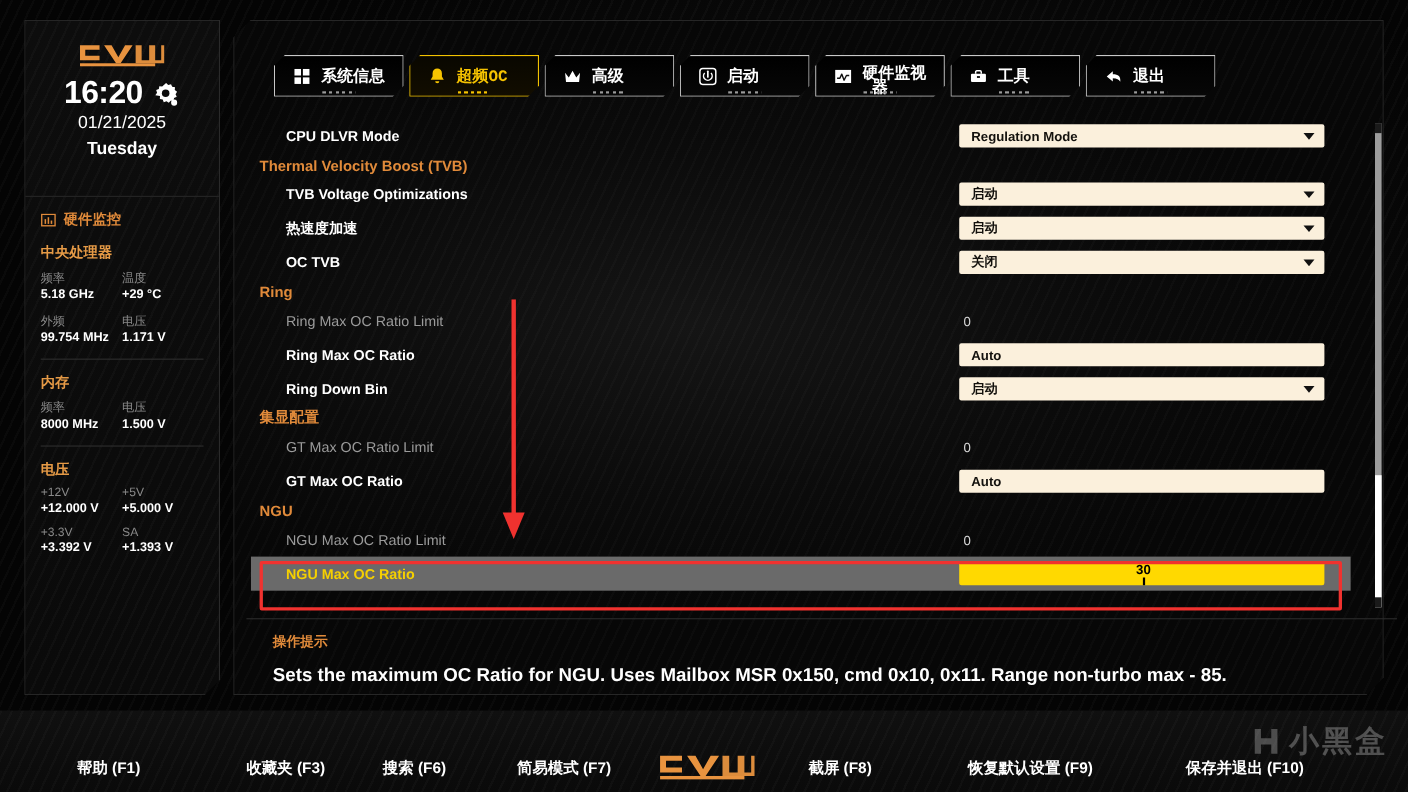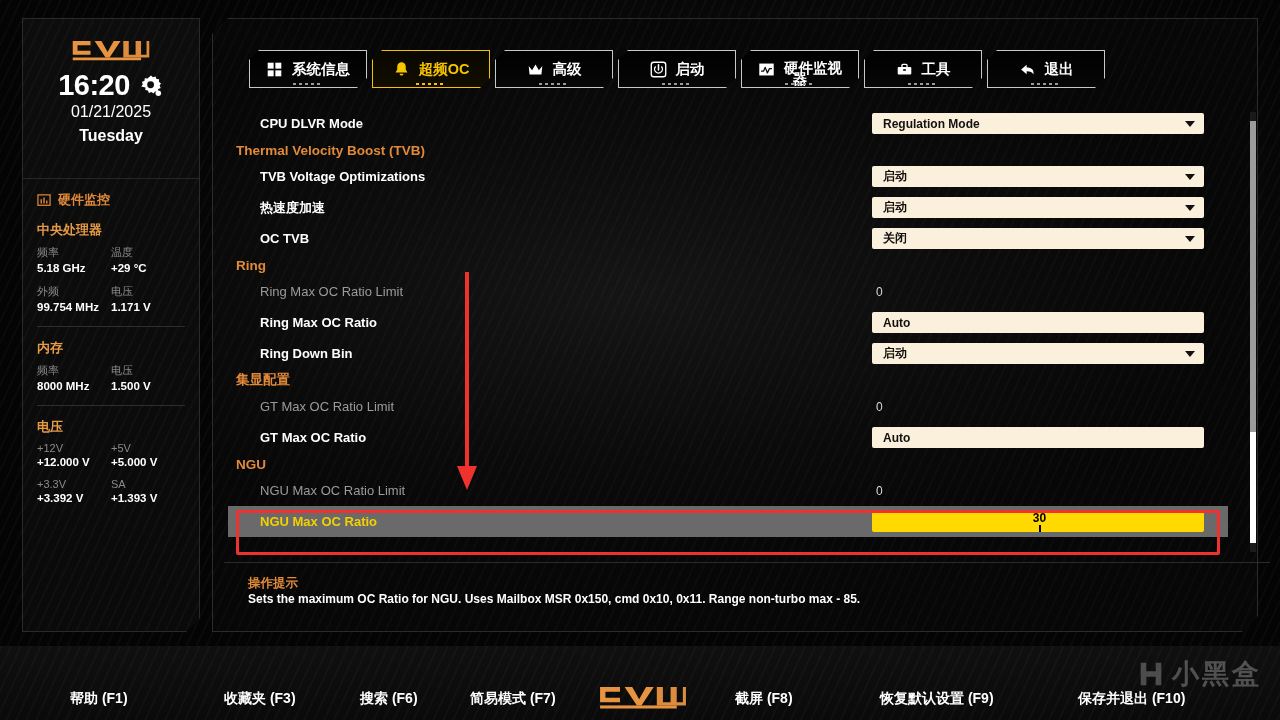--- a/index.html
+++ b/index.html
@@ -81,28 +81,29 @@
 
   
   .tabbar {
     position: absolute; left: 212px; top: 50px;
     width: 1046px; height: 40px;
     display: flex; gap: 5px; padding-left: 37px;
   }
   .tab {
     position: relative;
     height: 38px;
-    display: flex; align-items: center; justify-content: center;
+    display: flex; align-items: center; 
     gap: 9px;
     padding: 0 16px;
     min-width: 118px;
     background: linear-gradient(180deg, #000 0%, #070707 100%);
     border: 1px solid #c8c8c8;
     clip-path: polygon(10px 0, 100% 0, 100% calc(100% - 10px), calc(100% - 10px) 100%, 0 100%, 0 10px);
     cursor: pointer;
+    font-family: Liberation Mono, monospace;
   }
   .tab .tlabel { color: #ffffff; font-size: 14.5px; font-weight: bold; white-space: nowrap; }
   .tab.active { border-color: #f2c200; background: linear-gradient(180deg,#090700 0%, #120d00 100%); }
   .tab.active .tlabel { color: #f7c400; }
   .tab.active .ticon { color: #f7c400; }
   .ticon { width: 17px; height: 17px; flex: 0 0 auto; color: #fff; }
   .tab .dashes {
     position: absolute; bottom: 2px; left: 50%; transform: translateX(-50%);
     width: 30px; height: 2px;
     background: repeating-linear-gradient(90deg,#9a9a9a 0 3px, transparent 3px 6px);
@@ -177,21 +178,21 @@
   .scrollcap { position:absolute; left:0; width:6px; height:9px; background:#1a1a1a; }
 
   
   .hintbox {
     position: absolute; left: 224px; top: 562px;
     width: 1046px; height: 70px;
     border-top: 1px solid #2b2b2b;
     padding: 12px 24px 0 24px;
   }
   .hint-title { color: #e08a3a; font-size: 12.5px; font-weight: bold; }
-  .hint-body { color: #ffffff; font-size: 12px; font-weight: bold; margin-top: 0; }
+  .hint-body { color: #ffffff; font-size: 17px; font-weight: bold; margin-top: 12px; }
 
   
   .bottombar {
     position: absolute; left: 0; bottom: 0;
     width: 1280px; height: 74px;
     background:
       repeating-linear-gradient(115deg, rgba(255,255,255,0.025) 0px, rgba(255,255,255,0.025) 2px, rgba(0,0,0,0) 2px, rgba(0,0,0,0) 9px),
       linear-gradient(180deg,#101010 0%, #0a0a0a 100%);
     display: flex; align-items: center;
   }
@@ -471,21 +472,21 @@
       <rect x="4" y="30" width="100" height="4" fill="#e8933f"></rect>
     </svg>
     <div class="watermark">
       <svg class="wm-mark" viewBox="0 0 32 32">
         <path d="M5 4 h6 v9 h10 V4 h6 v24 h-6 v-9 H11 v9 H5 Z" fill="#dcdcdc"></path>
       </svg>
       <div class="wm-text">小黑盒</div>
     </div>
   <div class="fkey" style="left: 70px;">帮助 (F1)</div>
       <div class="fkey" style="left: 208px; padding-left: 16px;">收藏夹 (F3)</div>
-      <div class="fkey" style="left: 360px;">搜索 (F6)</div>
+      <div class="fkey" style="left: 348px;">搜索 (F6)</div>
       <div class="fkey" style="left: 470px;">简易模式 (F7)</div>
       <div class="fkey" style="left: 735px;">截屏 (F8)</div>
       <div class="fkey" style="left: 880px;">恢复默认设置 (F9)</div>
       <div class="fkey" style="left: 1078px;">保存并退出 (F10)</div>
     </div>
 
   <svg class="annot-arrow" viewBox="0 0 24 220">
     <line x1="12" y1="0" x2="12" y2="198" stroke="#f0322f" stroke-width="4"></line>
     <polygon points="12,218 2,194 22,194" fill="#f0322f"></polygon>
   </svg>

